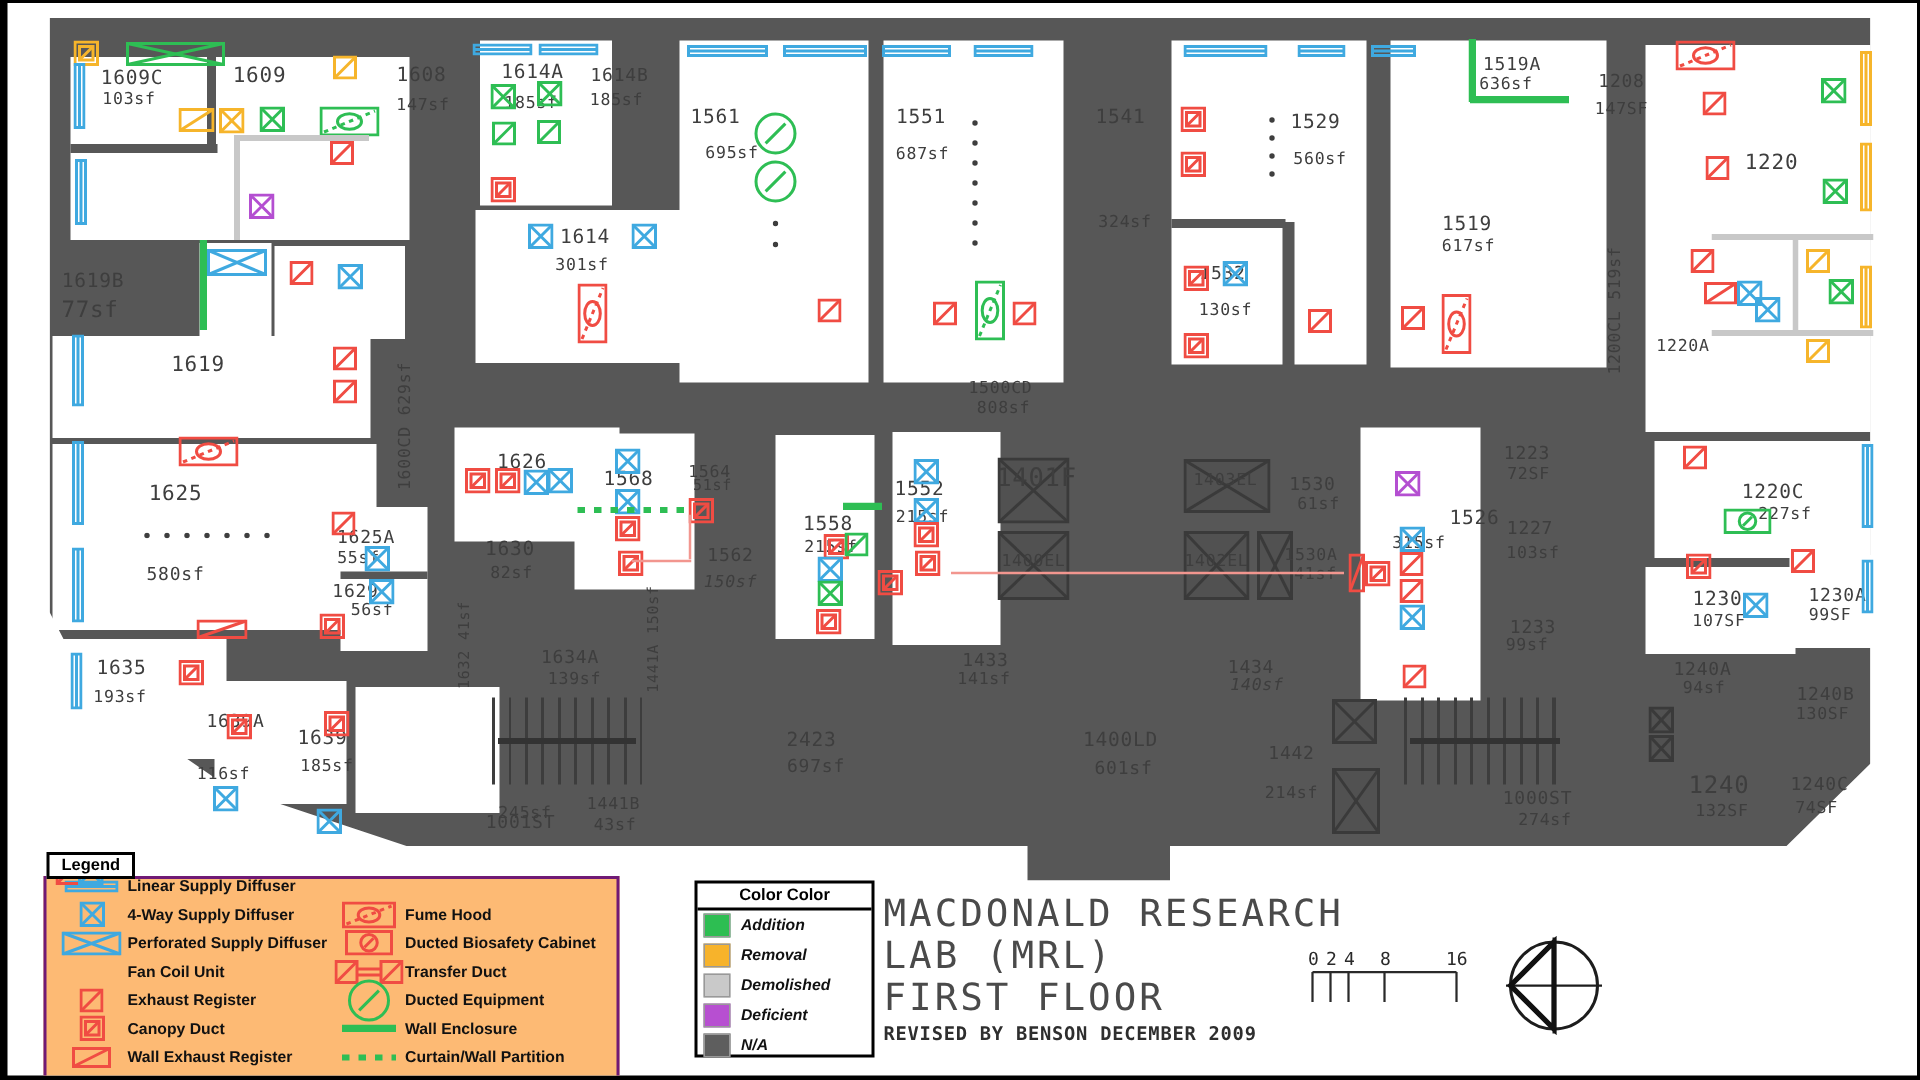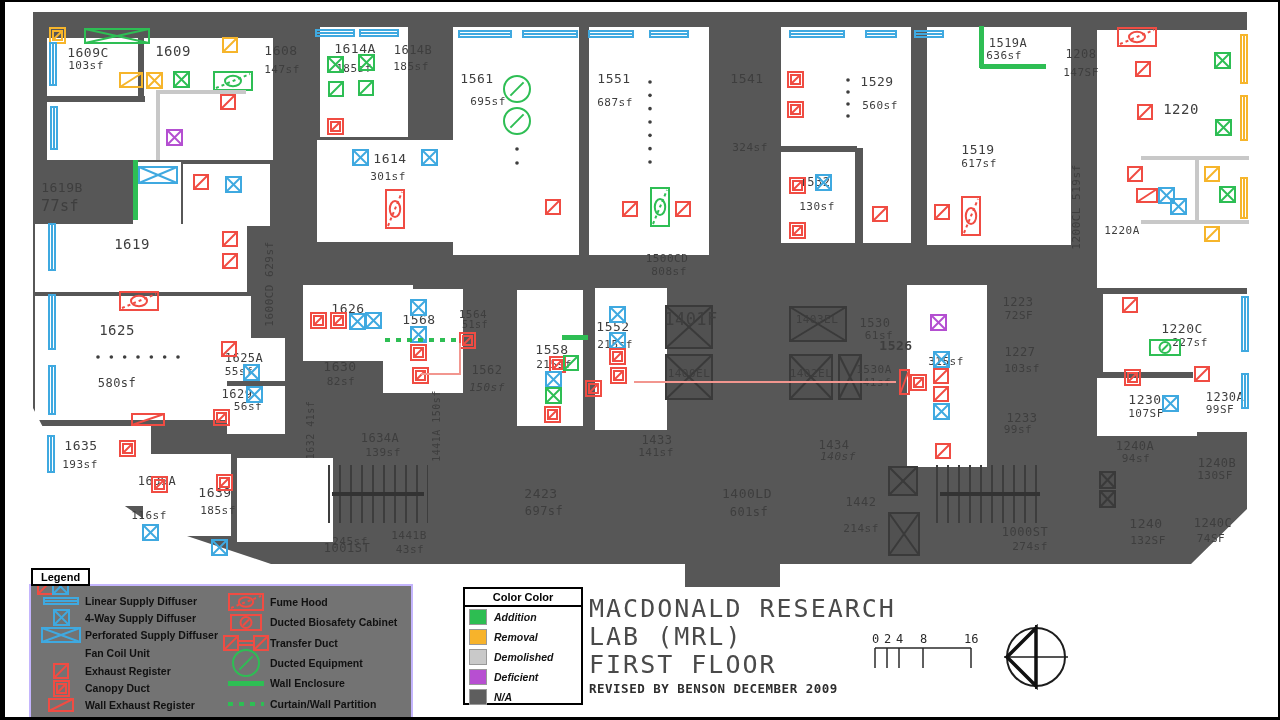--- a/index.html
+++ b/index.html
@@ -9,21 +9,21 @@
   #building{position:absolute;left:28px;top:10px;width:1214px;height:577px;background:#575757;
     clip-path:polygon(0px 0px,1214px 0px,1214px 497px,1158px 552px,747px 552px,747px 575px,652px 575px,652px 552px,238px 552px,118px 512px,28px 450px,0px 396px);}
   .room{position:absolute;background:#ffffff;}
   .wall{position:absolute;background:#575757;}
   .lab{position:absolute;transform:translate(-50%,-50%);color:#3e3e3e;white-space:nowrap;letter-spacing:.5px;line-height:1.05;}
   .stair{position:absolute;background:repeating-linear-gradient(90deg,#3d3d3d 0 2px,transparent 2px 11px);}
   .stair:after{content:"";position:absolute;left:4%;right:4%;top:46%;height:4px;background:#333;}
   
   #legend-tab{position:absolute;background:#fff;border:2px solid #000;font-family:"Liberation Sans",sans-serif;
               font-weight:bold;font-size:11px;padding:1px 8px;z-index:6;}
-  #legend{position:absolute;background:#737373;border:2px solid #c4b5fd;z-index:5;display:flex;gap:4px;padding:6px 4px 4px 6px;box-sizing:border-box;}
+  #legend{position:absolute;background:#fdba74;border:2px solid #701a75;z-index:5;display:flex;gap:4px;padding:6px 4px 4px 6px;box-sizing:border-box;align-items:flex-end;}
   .lgcol{display:flex;flex-direction:column;justify-content:space-around;}
   .lgrow{display:flex;align-items:center;height:19px;}
   .lgicon{width:48px;display:flex;justify-content:center;align-items:center;flex:none;}
   .lgtxt{font-family:"Liberation Sans",sans-serif;font-weight:bold;font-size:10.5px;color:#111;white-space:nowrap;}
   #colorcode{position:absolute;background:#fff;border:2px solid #000;z-index:5;box-sizing:border-box;}
   #colorcode .hd{font-family:"Liberation Sans",sans-serif;font-weight:bold;font-size:11px;text-align:center;
                  border-bottom:2px solid #000;padding:2px 0;}
   .ccrow{display:flex;align-items:center;height:18px;padding:1px 4px;font-style:italic;}
   .ccsw{width:16px;height:14px;margin-right:7px;flex:none;border:1px solid #999;}
   .cctxt{font-family:"Liberation Sans",sans-serif;font-weight:bold;font-size:10.5px;color:#111;}
@@ -184,37 +184,37 @@
       <div class="lab" style="left: 1013px; top: 300px; font-size: 12px;">1223</div>
       <div class="lab" style="left: 1014px; top: 314px; font-size: 11px;">72SF</div>
       <div class="lab" style="left: 1015px; top: 350px; font-size: 12px;">1227</div>
       <div class="lab" style="left: 1017px; top: 367px; font-size: 11px;">103sf</div>
       <div class="lab" style="left: 1017px; top: 416px; font-size: 12px;">1233</div>
       <div class="lab" style="left: 1013px; top: 428px; font-size: 11px;">99sf</div>
       <div class="lab" style="left: 1130px; top: 444px; font-size: 12px;">1240A</div>
       <div class="lab" style="left: 1131px; top: 457px; font-size: 11px;">94sf</div>
       <div class="lab" style="left: 1212px; top: 461px; font-size: 12px;">1240B</div>
       <div class="lab" style="left: 1210px; top: 474px; font-size: 11px;">130SF</div>
-      <div class="lab" style="left: 1141px; top: 522px; font-size: 13px;">1240</div>
+      <div class="lab" style="left: 1141px; top: 522px; font-size: 16px;">1240</div>
       <div class="lab" style="left: 1143px; top: 539px; font-size: 11px;">132SF</div>
       <div class="lab" style="left: 1208px; top: 521px; font-size: 12px;">1240C</div>
       <div class="lab" style="left: 1206px; top: 537px; font-size: 11px;">74SF</div>
       <div class="lab" style="left: 343px; top: 307px; font-size: 13px;">1626</div>
       <div class="lab" style="left: 335px; top: 365px; font-size: 13px;">1630</div>
       <div class="lab" style="left: 336px; top: 380px; font-size: 11px;">82sf</div>
       <div class="lab" style="left: 414px; top: 318px; font-size: 13px;">1568</div>
       <div class="lab" style="left: 468px; top: 313px; font-size: 11px;">1564</div>
       <div class="lab" style="left: 470px; top: 323px; font-size: 10px;">51sf</div>
       <div class="lab" style="left: 482px; top: 368px; font-size: 12px;">1562</div>
       <div class="lab" style="left: 482px; top: 386px; font-size: 11px; font-style: italic;">150sf</div>
       <div class="lab" style="left: 547px; top: 348px; font-size: 13px;">1558</div>
       <div class="lab" style="left: 549px; top: 363px; font-size: 11px;">215sf</div>
       <div class="lab" style="left: 608px; top: 325px; font-size: 13px;">1552</div>
       <div class="lab" style="left: 610px; top: 343px; font-size: 11px;">215sf</div>
-      <div class="lab" style="left: 891px; top: 344px; font-size: 13px; font-weight: bold;">1526</div>
+      <div class="lab" style="left: 978px; top: 344px; font-size: 13px;">1526</div>
       <div class="lab" style="left: 941px; top: 360px; font-size: 11px;">315sf</div>
       <div class="lab" style="left: 870px; top: 321px; font-size: 12px;">1530</div>
       <div class="lab" style="left: 874px; top: 334px; font-size: 11px;">61sf</div>
       <div class="lab" style="left: 869px; top: 368px; font-size: 11px;">1530A</div>
       <div class="lab" style="left: 872px; top: 381px; font-size: 11px;">41sf</div>
       <div class="lab" style="left: 686px; top: 318px; font-size: 17px;">1401F</div>
       <div class="lab" style="left: 684px; top: 372px; font-size: 11px;">1400EL</div>
       <div class="lab" style="left: 812px; top: 318px; font-size: 11px;">1403EL</div>
       <div class="lab" style="left: 806px; top: 372px; font-size: 11px;">1402EL</div>
       <div class="lab" style="left: 652px; top: 438px; font-size: 12px;">1433</div>

